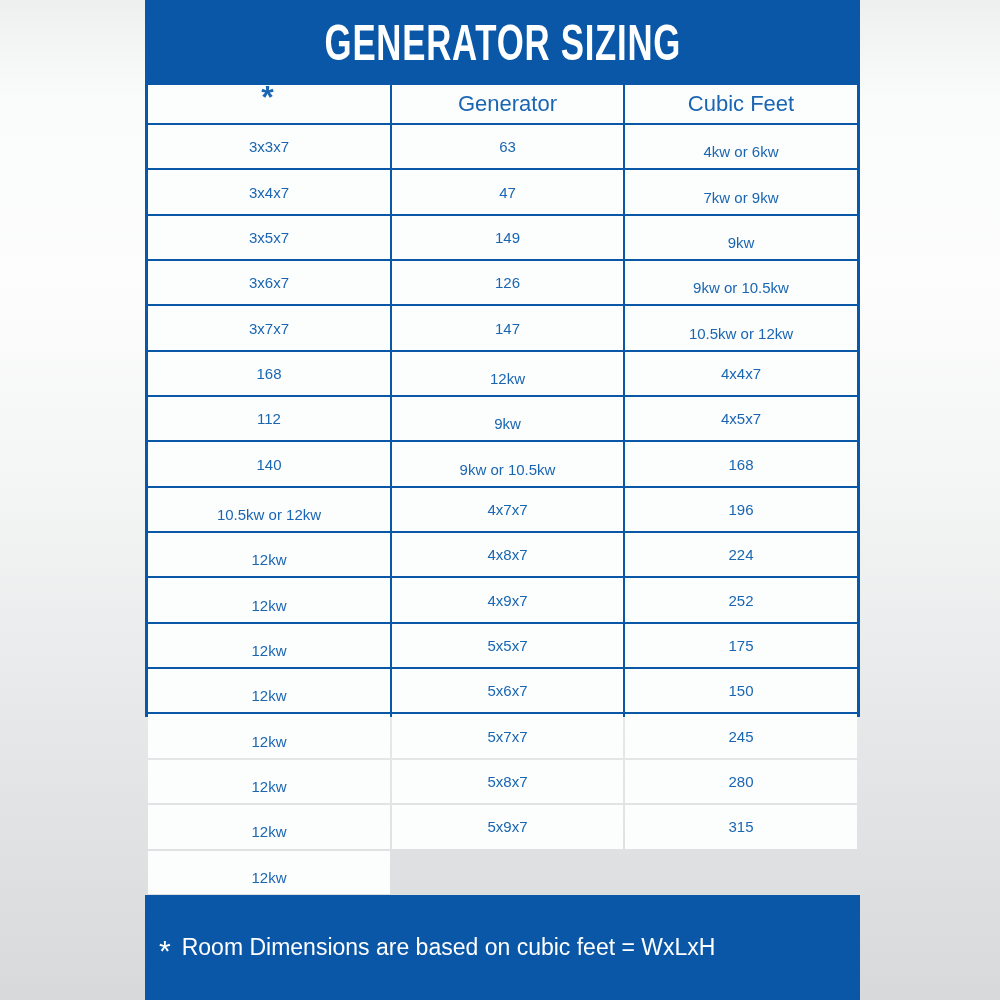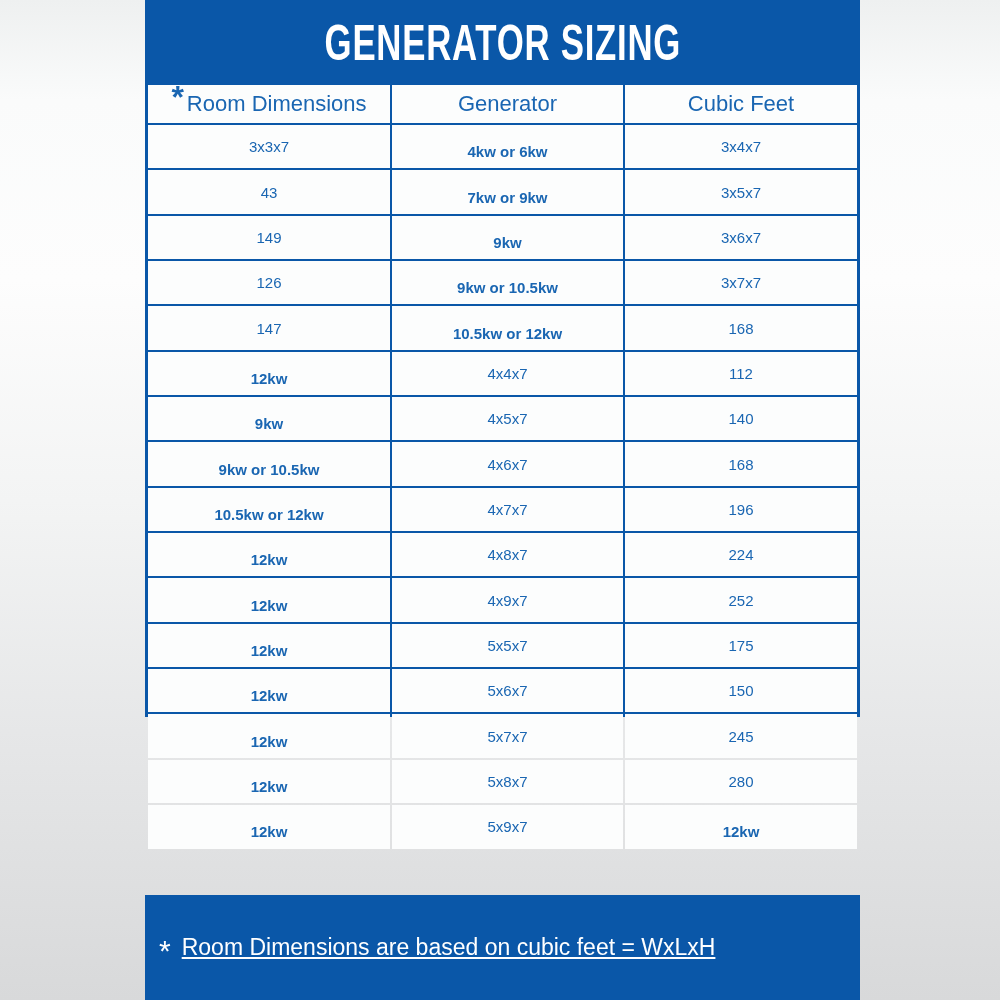--- a/index.html
+++ b/index.html
@@ -55,75 +55,77 @@
     white-space: nowrap;
   }
   .cell.header { font-size: 22px; }
   .hdr-ast {
     font-size: 32px;
     font-weight: 700;
     position: relative;
     top: -7px;
     margin-right: 3px;
   }
-  .cell.gen span { transform: translateY(5px); display: inline-block; font-weight: bold; }
+  .cell.gen span { transform: translateY(5px); display: inline-block; }
   .footer {
     position: absolute;
     left: 0; top: 895px;
     width: 715px; height: 105px;
     background: var(--panel-blue, #0a57a8);
     display: flex;
     align-items: center;
     color: #ffffff;
     padding-left: 14px;
     box-sizing: border-box;
   }
   .fn-ast {
     font-size: 30px;
     line-height: 0;
     position: relative;
     top: 3px;
     margin-right: 11px;
   }
-  .fn-text { font-size: 23px; text-decoration: underline; }
+  .fn-text { font-size: 23px; }
 </style>
 </head>
 <body>
 
 <div class="stage">
   <div class="panel">
 
     <div class="title-band">
       <span class="title">GENERATOR SIZING</span>
     </div>
 
     <div class="table" id="sizing-table">
       <div class="cell header">
         <span class="hdr-ast">*</span>
-        <span>Room Dimensions</span>
       </div>
       <div class="cell header">
         <span>Generator</span>
       </div>
       <div class="cell header">
         <span>Cubic Feet</span>
       </div>
 
   <div class="cell">
           <span>3x3x7</span>
         </div>
+  <div class="cell">
+          <span>63</span>
+        </div>
   <div class="cell gen">
           <span>4kw or 6kw</span>
         </div>
 
   <div class="cell">
           <span>3x4x7</span>
         </div>
   <div class="cell">
-          <span>43</span>
+          <span>47</span>
         </div>
   <div class="cell gen">
           <span>7kw or 9kw</span>
         </div>
 
   <div class="cell">
           <span>3x5x7</span>
         </div>
   <div class="cell">
           <span>149</span>
@@ -173,23 +175,20 @@
           <span>4x5x7</span>
         </div>
   <div class="cell">
           <span>140</span>
         </div>
   <div class="cell gen">
           <span>9kw or 10.5kw</span>
         </div>
 
   <div class="cell">
-          <span>4x6x7</span>
-        </div>
-  <div class="cell">
           <span>168</span>
         </div>
   <div class="cell gen">
           <span>10.5kw or 12kw</span>
         </div>
 
   <div class="cell">
           <span>4x7x7</span>
         </div>
   <div class="cell">
@@ -254,20 +253,23 @@
         </div>
   <div class="cell">
           <span>280</span>
         </div>
   <div class="cell gen">
           <span>12kw</span>
         </div>
 
   <div class="cell">
           <span>5x9x7</span>
+        </div>
+  <div class="cell">
+          <span>315</span>
         </div>
   <div class="cell gen">
           <span>12kw</span>
         </div>
 </div>
 
     <div class="footer">
       <span class="fn-ast">*</span>
       <span class="fn-text">Room Dimensions are based on cubic feet = WxLxH</span>
     </div>

